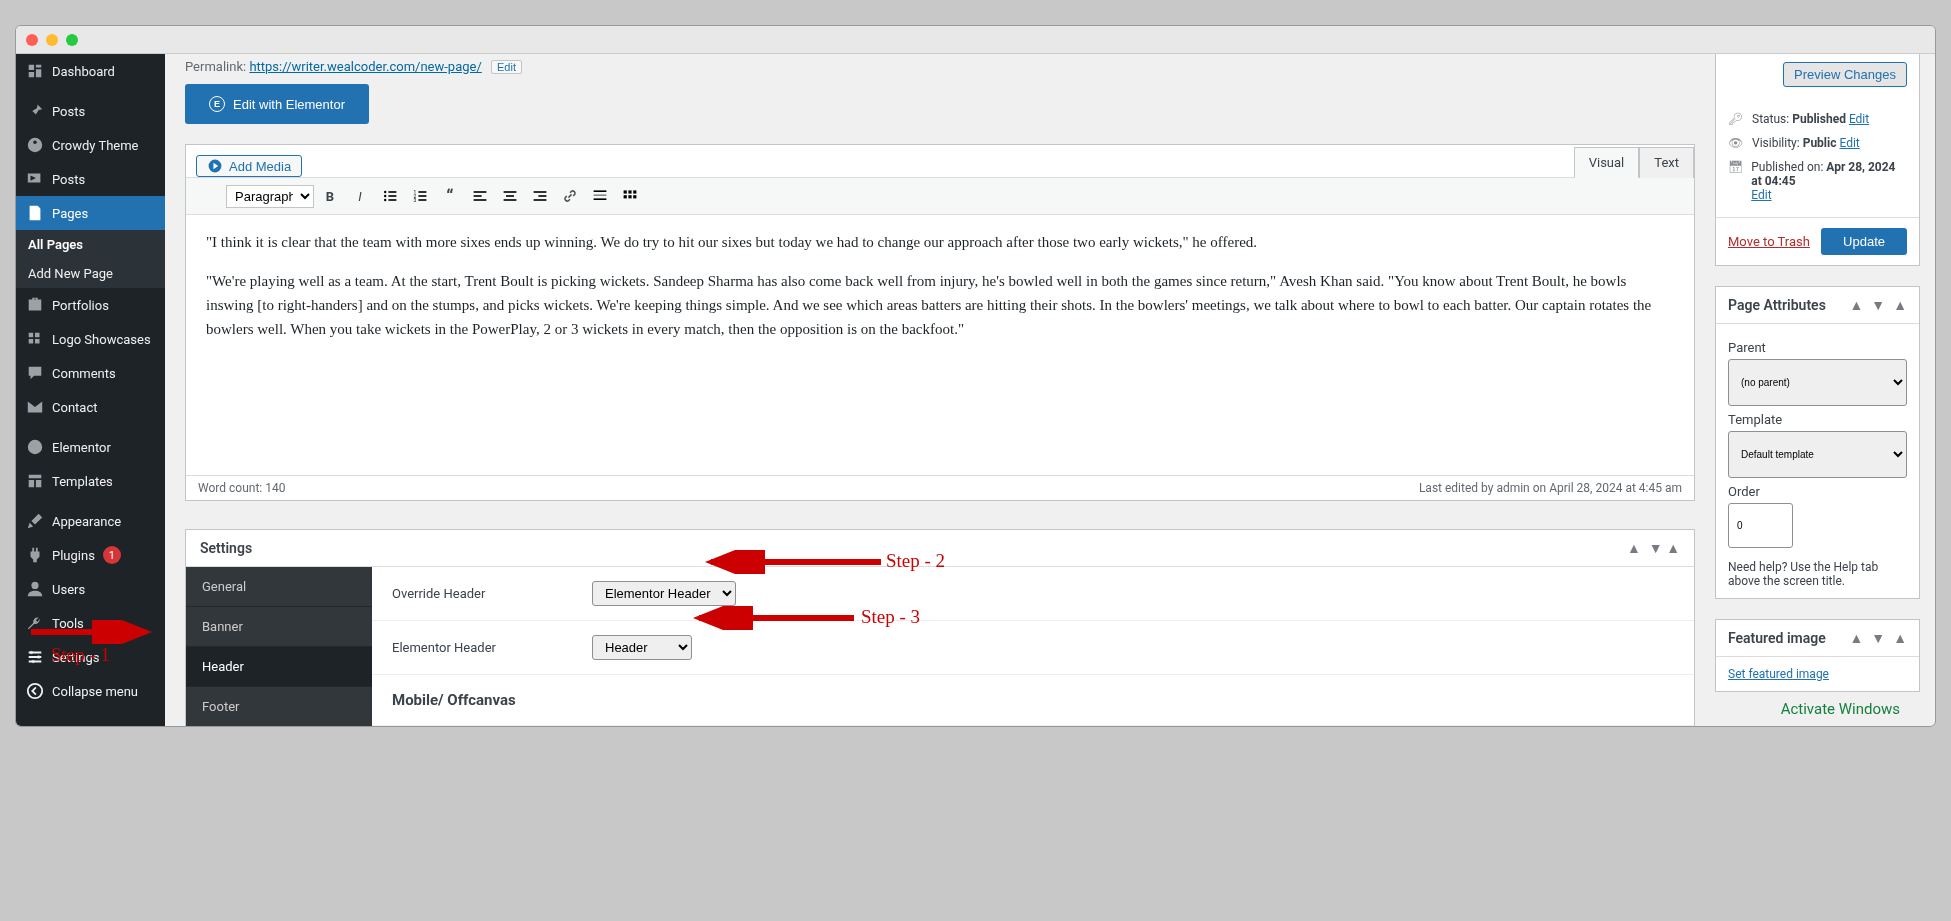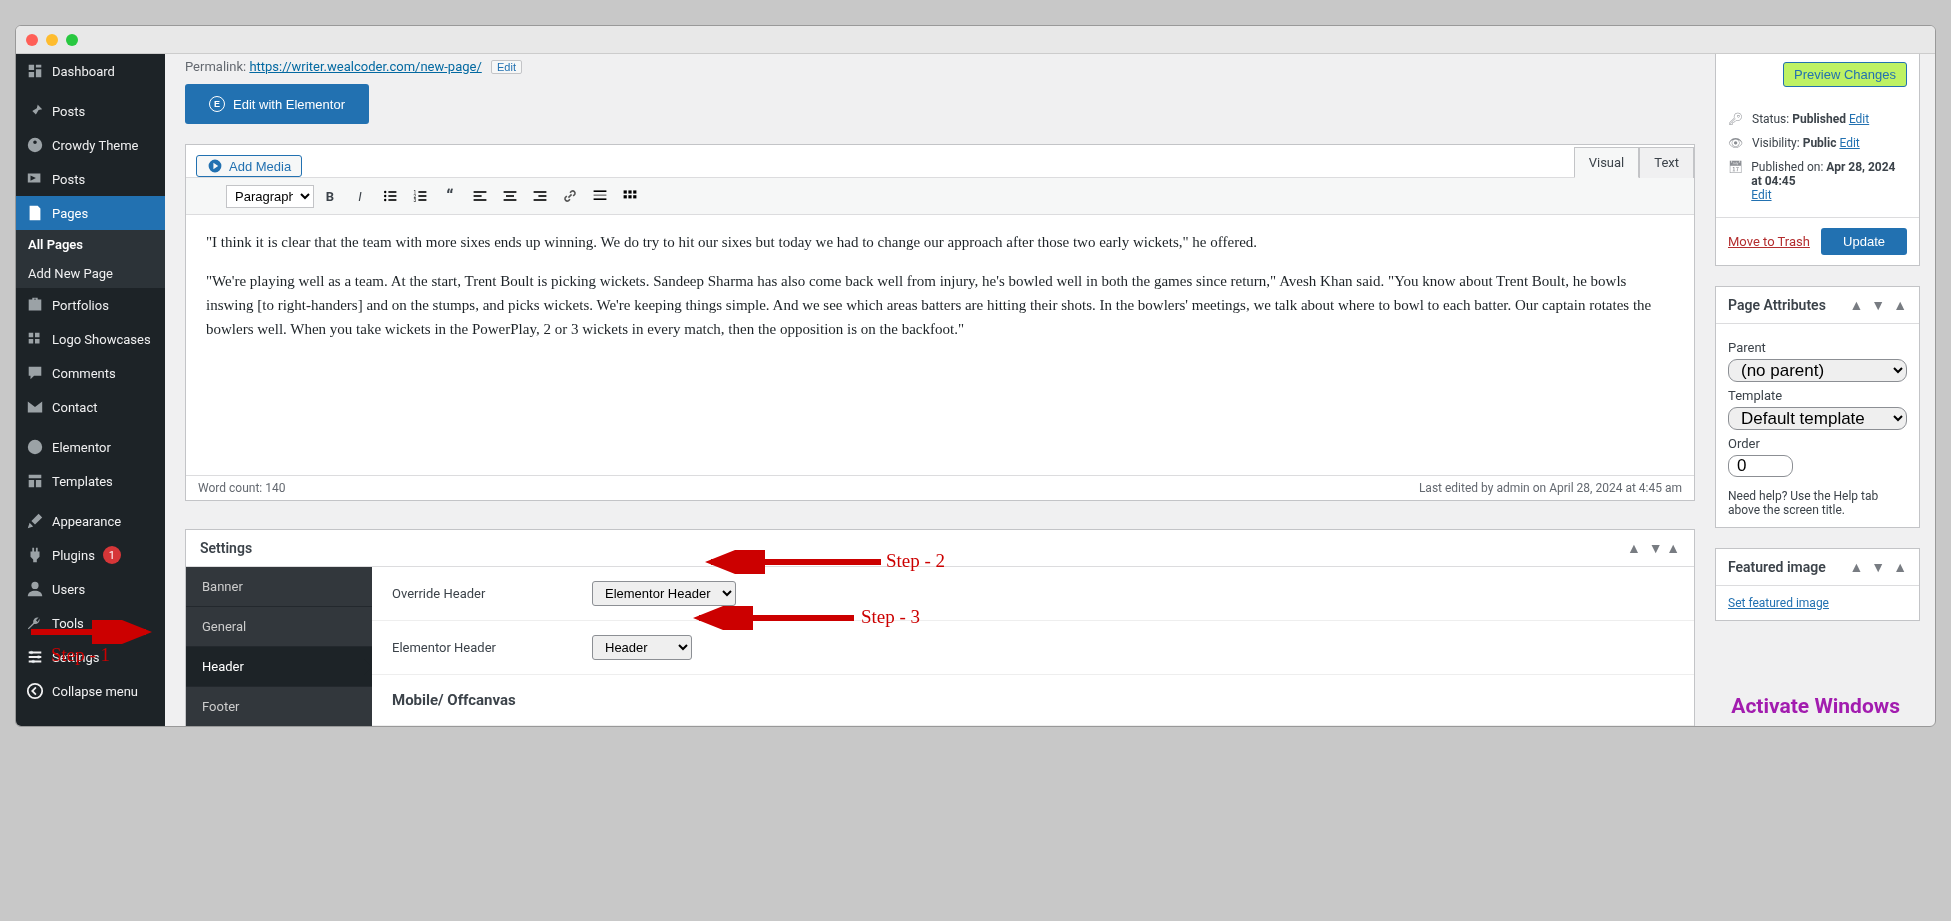--- a/index.html
+++ b/index.html
@@ -52,30 +52,30 @@
 .settings-row label { width: 200px; font-size: 13px; }
 .settings-row select { border: 1px solid #8c8f94; padding: 3px 8px; font-size: 13px; border-radius: 3px; min-width: 100px; }
 .settings-section-title { padding: 16px 20px; font-size: 15px; font-weight: 700; border-bottom: 1px solid #eee; }
 .right-col { width: 220px; padding: 0 0 20px 0; flex-shrink: 0; }
 .meta-box { background: #fff; border: 1px solid #c3c4c7; margin: 0 15px 20px 0; }
 .meta-head { display: flex; justify-content: space-between; align-items: center; padding: 10px 12px; border-bottom: 1px solid #dcdcde; font-size: 14px; font-weight: 600; }
 .meta-body { padding: 10px 12px; font-size: 12px; color: #3c434a; }
 .meta-body a { color: #2271b1; text-decoration: underline; }
 .meta-row { display: flex; align-items: flex-start; gap: 8px; padding: 5px 0; }
 .meta-icon { width: 16px; color: #8c8f94; }
-.preview-btn { border: 1px solid #2271b1; color: #2271b1; background: #bef264; padding: 4px 10px; border-radius: 3px; font-size: 13px; cursor: pointer; float: right; margin: 0 12px 10px 0; }
+.preview-btn { border: 1px solid #2271b1; color: #2271b1; background: #e5e5e5; padding: 4px 10px; border-radius: 3px; font-size: 13px; cursor: pointer; float: right; margin: 0 12px 10px 0; }
 .update-btn { background: #2271b1; color: #fff; border: none; padding: 6px 22px; border-radius: 3px; font-size: 13px; cursor: pointer; }
 .meta-foot { display: flex; justify-content: space-between; align-items: center; padding: 10px 12px; border-top: 1px solid #dcdcde; }
 .trash { color: #b32d2e; text-decoration: underline; font-size: 13px; }
 .meta-body label { display: block; font-size: 13px; margin: 6px 0 4px; }
-.meta-body select, .meta-body input { width: 100%; border: 1px solid #8c8f94; padding: 0 8px; font-size: 17px; border-radius: 9px; }
+.meta-body select, .meta-body input { width: 100%; border: 1px solid #8c8f94; padding: 16px 8px; font-size: 10px; border-radius: 3px; }
 .meta-body input[type="number"] { width: 65px; }
 .annot { position: absolute; color: #c00; font-size: 19px; font-family: "Times New Roman", serif; pointer-events: none; z-index: 50; }
 .arrow-svg { position: absolute; pointer-events: none; z-index: 49; }
-.activate { position: absolute; right: 35px; bottom: 8px; color: #a21caf; font-size: 21px; font-weight: bold; }
+.activate { position: absolute; right: 35px; bottom: 8px; color: #15803d; font-size: 15px; }
 </style>
 </head>
 <body>
 
 <div class="window">
   <div class="titlebar">
     <div class="tl-dot tl-red"></div>
     <div class="tl-dot tl-yellow"></div>
     <div class="tl-dot tl-green"></div>
   </div>
@@ -347,22 +347,22 @@
           <h3>Settings</h3>
           <div class="panel-ctrls">
             <span>▲</span>
             <span>▼
             <span>▲</span>
           </span>
             </div>
         </div>
         <div class="settings-body">
           <div class="settings-tabs">
+            <div class="settings-tab">General</div>
             <div class="settings-tab">Banner</div>
-            <div class="settings-tab">General</div>
             <div class="settings-tab active">Header</div>
             <div class="settings-tab">Footer</div>
 
           </div>
           <div class="settings-content">
             <div class="settings-row">
               <label>Override Header</label>
               <select><option>Elementor Header</option></select>
             </div>
             <div class="settings-row">

